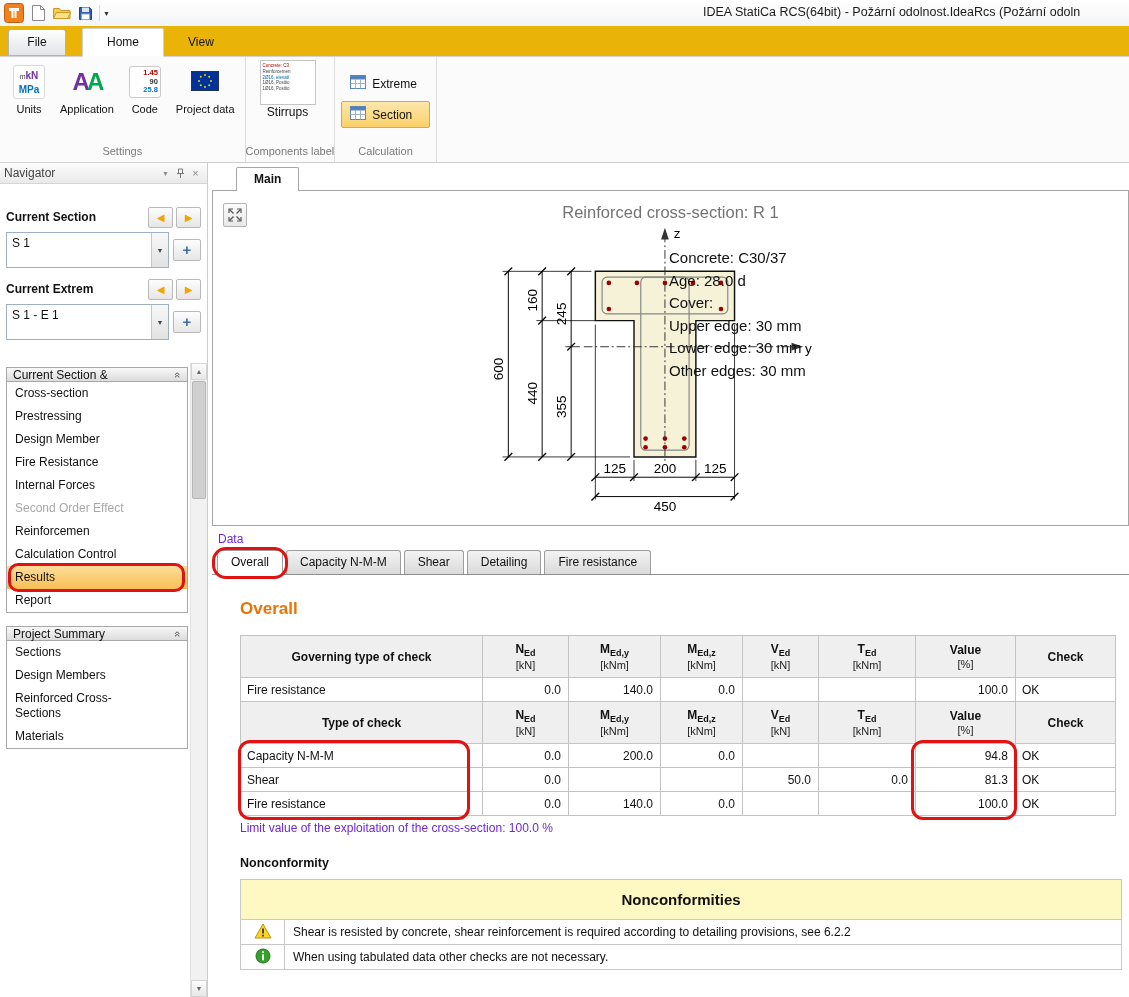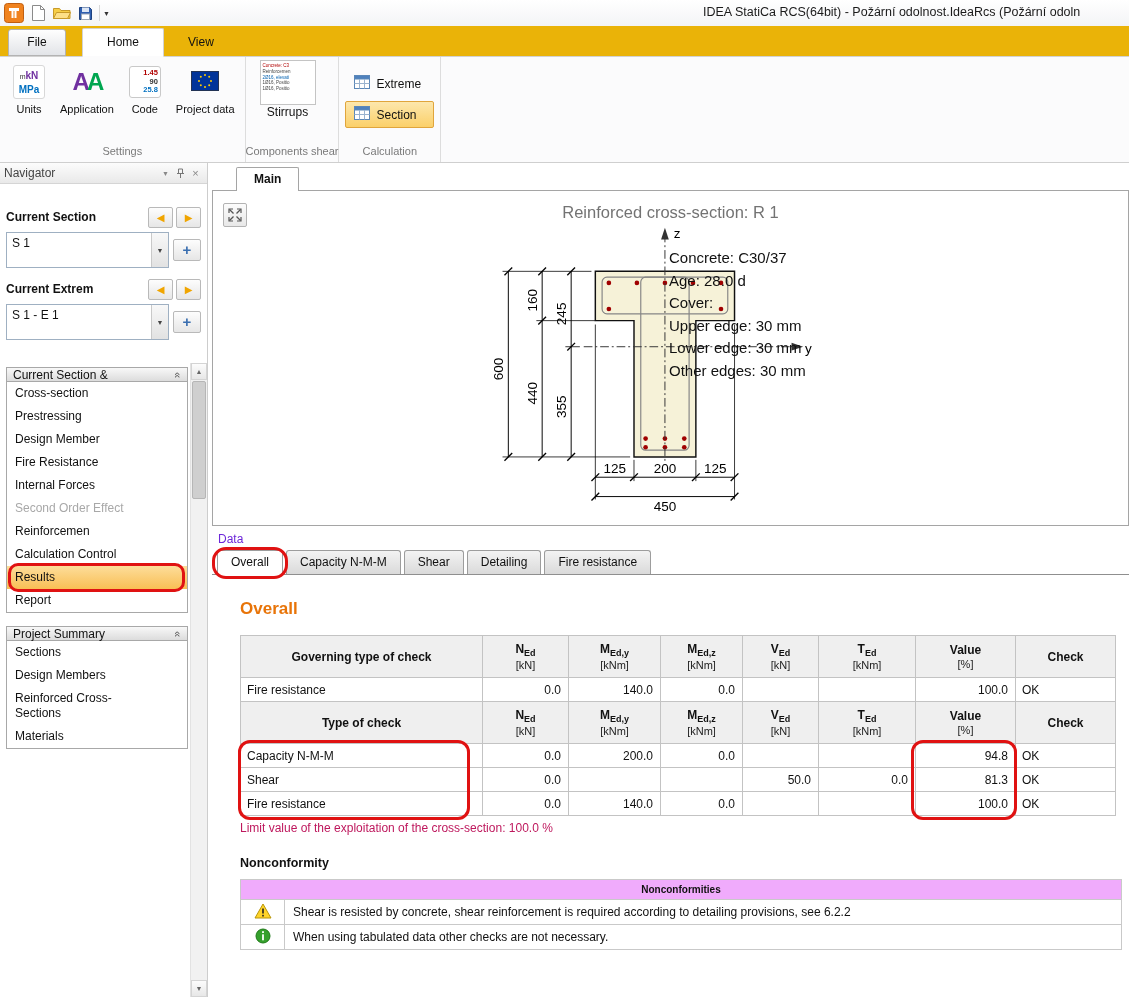--- a/index.html
+++ b/index.html
@@ -110,25 +110,25 @@
   .sym { font-weight:bold; font-size:12px; }
   .sym sub { font-size:9px; }
   .unit { font-weight:normal; font-size:11px; color:#222; margin-top:1px; }
   td.name { padding:2px 6px; }
   td.num { text-align:right; padding:2px 7px; }
   td.chk { padding:2px 6px; }
   table.t2 { margin-top:-1px; }
   .ann-rows { position:absolute; left:-2px; top:105px; width:232px; height:80px; border:3px solid #e01212; border-radius:12px; pointer-events:none; }
   .ann-values { position:absolute; left:671px; top:105px; width:106px; height:80px; border:3px solid #e01212; border-radius:12px; pointer-events:none; }
 
-  .limit-text { margin-top:5px; color:#be185d; }
+  .limit-text { margin-top:5px; color:#6d28d9; }
   .nonconf-label { font-weight:bold; margin-top:21px; margin-bottom:9px; font-size:12.5px; }
   table.nonc { border-collapse:collapse; width:882px; }
   table.nonc th, table.nonc td { border:1px solid #c9c9c9; }
-  table.nonc th { background:#f0abfc; height:20px; font-weight:bold; font-size:10px; }
+  table.nonc th { background:#fef9c3; height:40px; font-weight:bold; font-size:15px; }
   table.nonc td { height:25px; }
   td.ic { width:44px; text-align:center; }
   td.txt { padding-left:8px; }
 </style>
 </head>
 <body>
 
 <div class="titlebar">
   <div class="qat">
     <div class="qat-btn">
@@ -226,21 +226,21 @@
         <div class="preview-box">
           <div class="pline red">Concrete: C3</div>
           <div class="pline">Reinforcemen</div>
           <div class="pline blue">2Ø16, elevati</div>
           <div class="pline">1Ø16, Positio</div>
           <div class="pline">1Ø16, Positio</div>
         </div>
         <div class="blabel">Stirrups</div>
       </div>
     </div>
-    <div class="rib-caption">Components shear</div>
+    <div class="rib-caption">Components label</div>
   </div>
 
   <div class="rib-group">
     <div class="rib-items">
       <div class="calc-col">
         <div class="calc-item">
           <span>
             <svg width="16" height="14" viewBox="0 0 16 14">
                 <rect x="0.5" y="0.5" width="15" height="13" fill="#fff" stroke="#5b87b8"></rect>
                 <rect x="0.5" y="0.5" width="15" height="3.5" fill="#4f81bd" stroke="#5b87b8"></rect>

